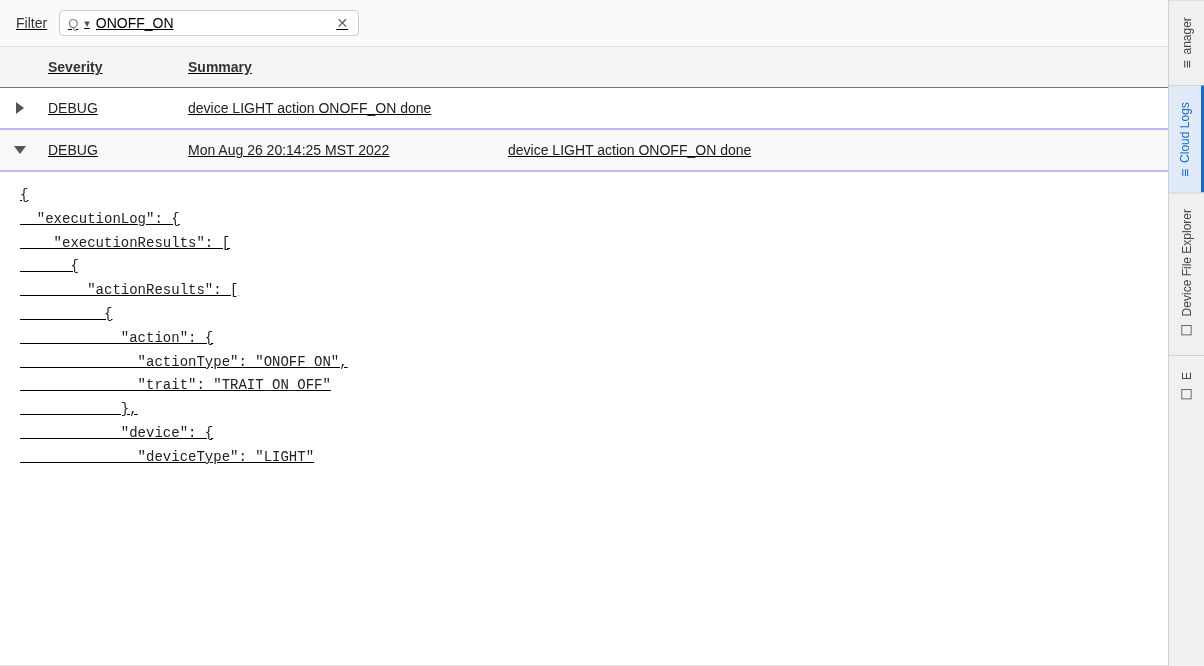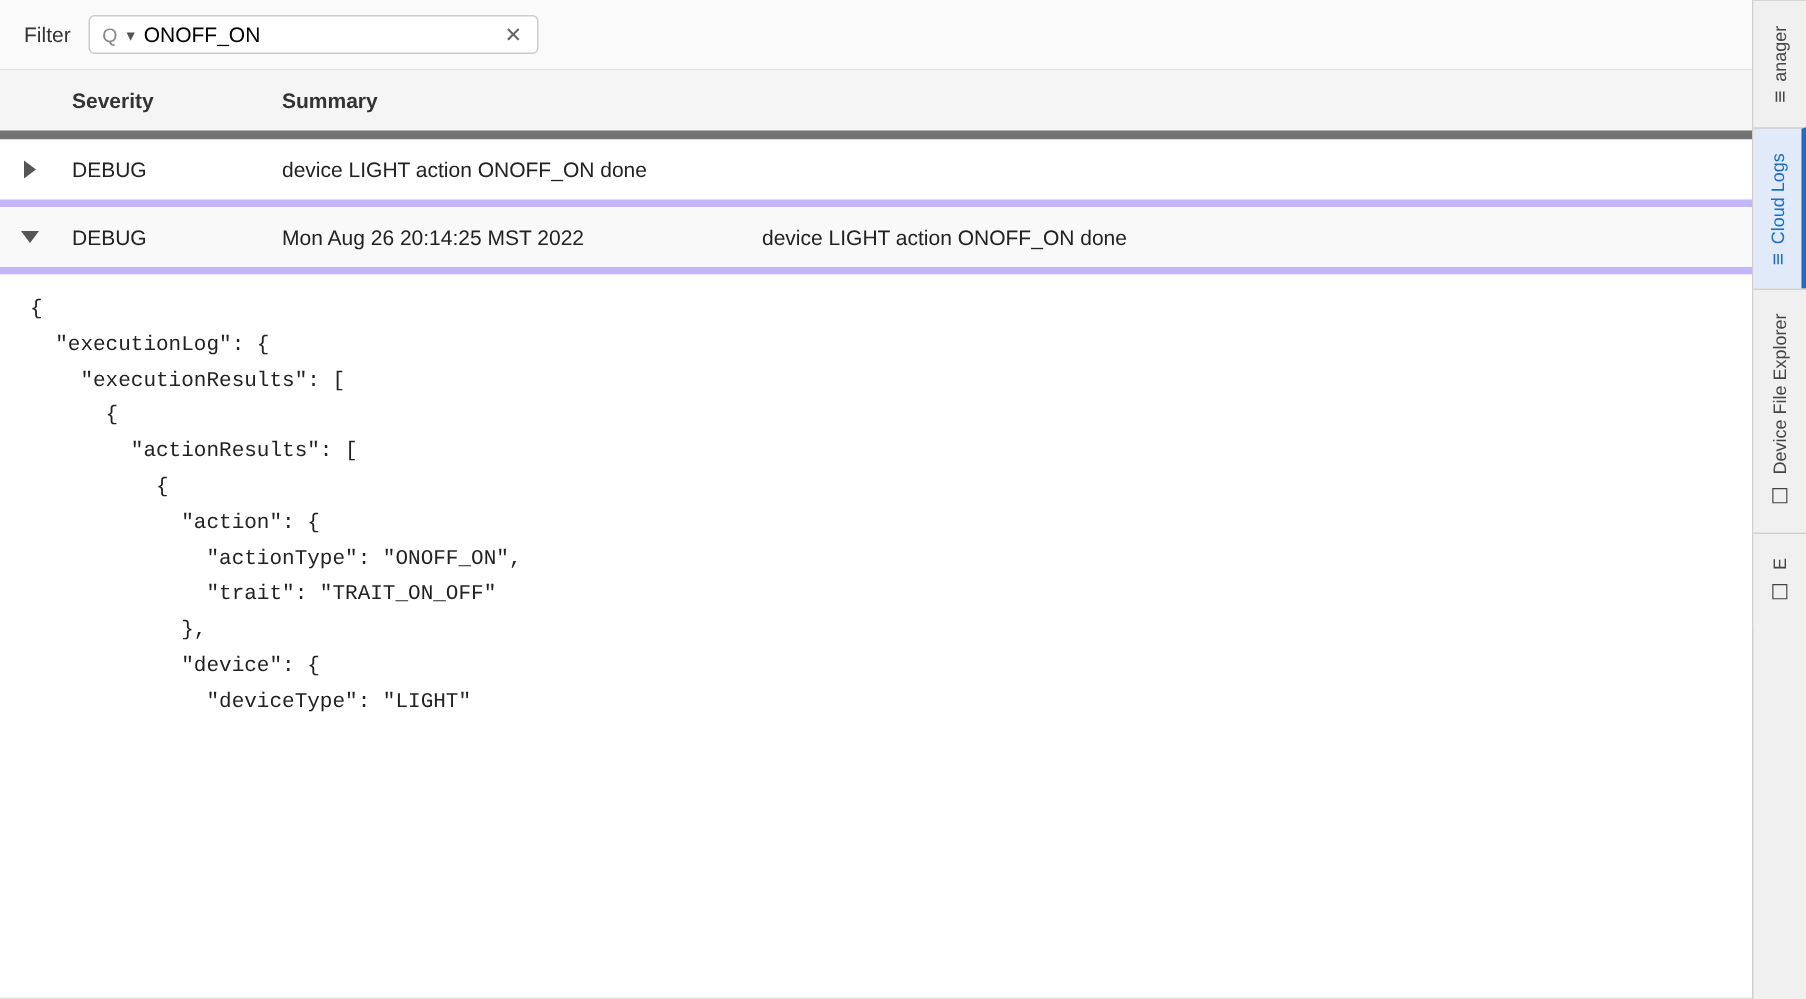--- a/index.html
+++ b/index.html
@@ -12,20 +12,21 @@
       height: 666px;
       overflow: hidden;
     }
 
     .main-content {
       flex: 1;
       display: flex;
       flex-direction: column;
       background: #ffffff;
       overflow: hidden;
+      text-decoration: underline;
     }
 
     
     .filter-bar {
       display: flex;
       align-items: center;
       padding: 10px 16px;
       border-bottom: 1px solid #e0e0e0;
       background: #fafafa;
       gap: 12px;
@@ -74,36 +75,36 @@
       font-size: 14px;
       padding: 0 2px;
       line-height: 1;
     }
 
     
     .table-header {
       display: grid;
       grid-template-columns: 40px 140px 320px 1fr;
       padding: 8px 0;
-      border-bottom: 6px solid #737373;
+      border-bottom: 1px solid #737373;
       background: #f5f5f5;
     }
 
     .table-header-cell {
       font-size: 14px;
       font-weight: 600;
       color: #333;
       padding: 4px 8px;
     }
 
     
     .table-row {
       display: grid;
       grid-template-columns: 40px 140px 320px 1fr;
-      border-bottom: 5px solid #c4b5fd;
+      border-bottom: 2px solid #c4b5fd;
       align-items: center;
       background: #fff;
     }
 
     .table-row.expanded {
       background: #f9f9f9;
     }
 
     .row-expand-btn {
       display: flex;

